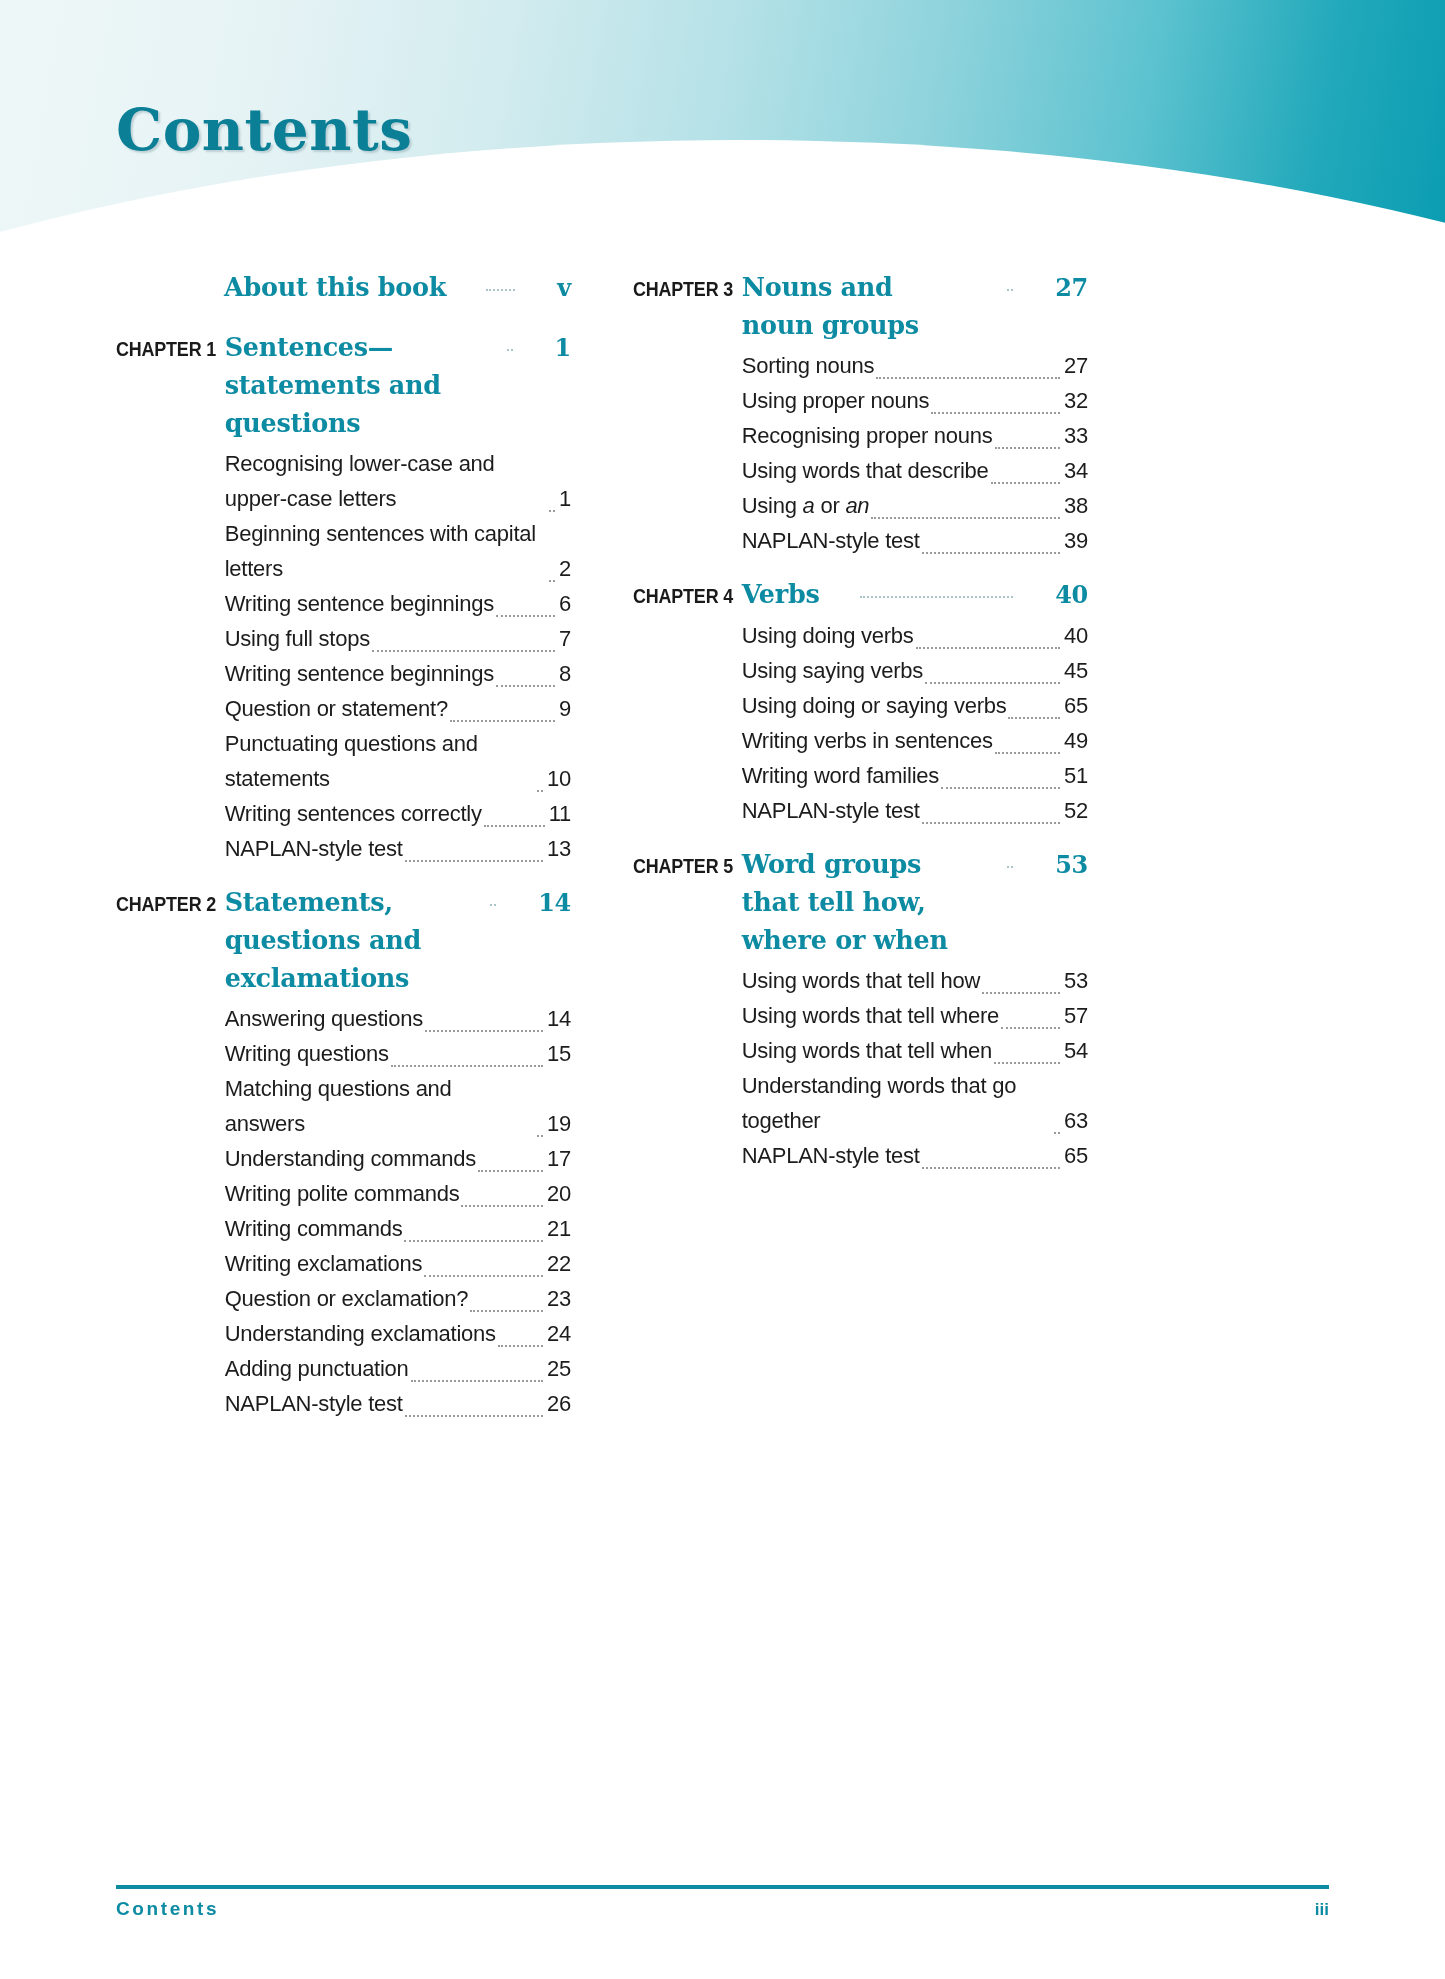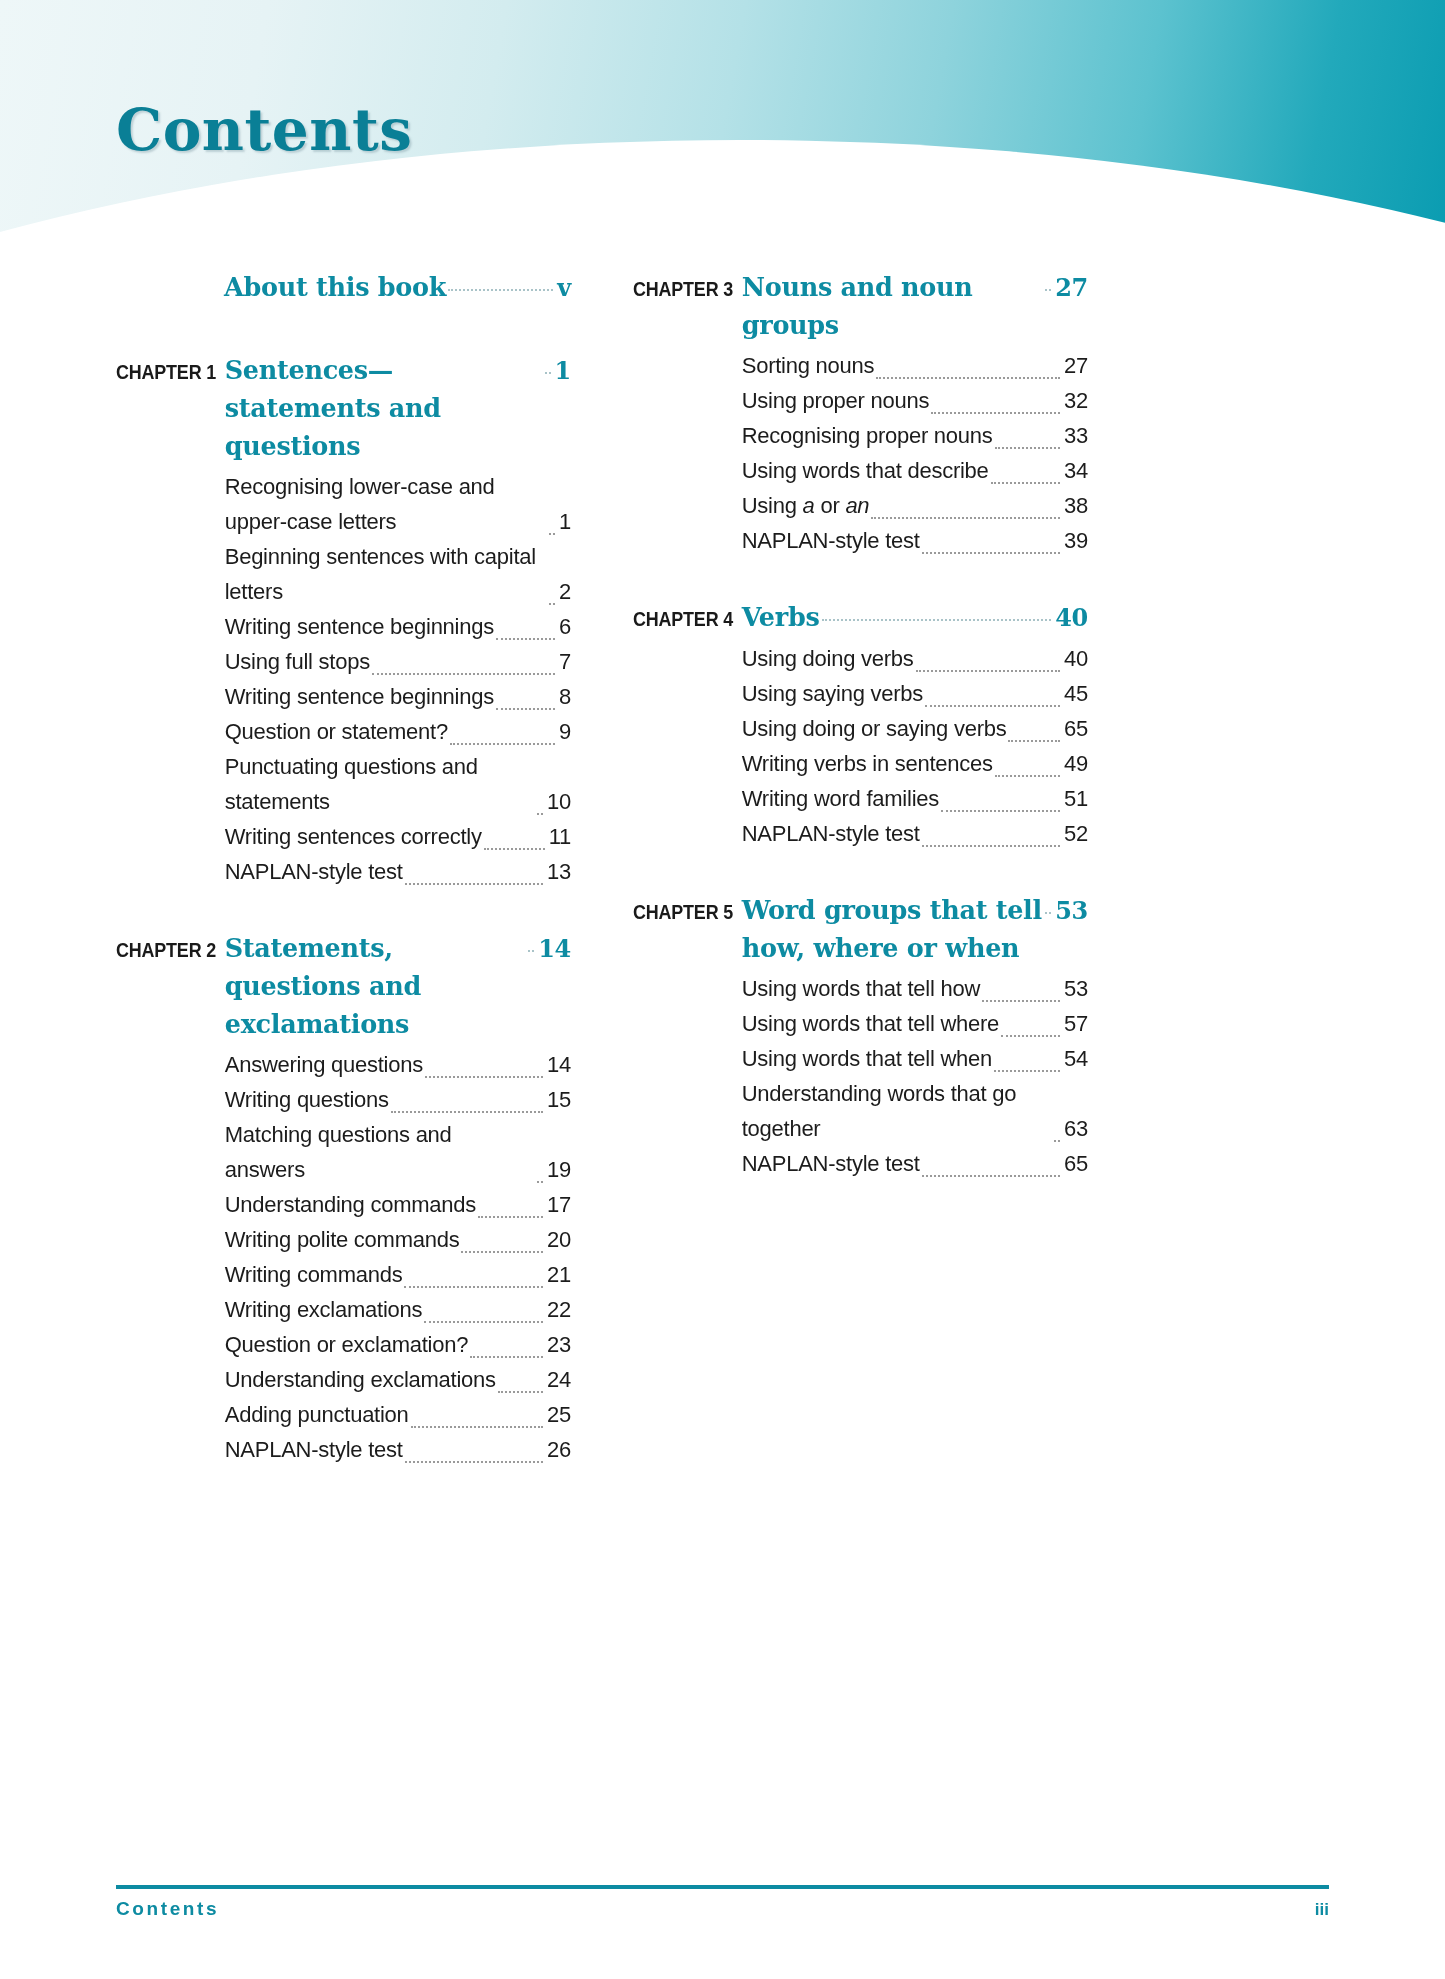--- a/index.html
+++ b/index.html
@@ -107,20 +107,21 @@
   }
   .leader .pg{
     flex:0 0 auto;
     white-space:nowrap;
     padding-left:2px;
   }
 
   
   .maj{
     margin-bottom:4px;
+    gap:38px;
   }
   .maj .txt,
   .maj .pg{
     font-family:"DejaVu Serif", serif;
     font-weight:700;
     font-size:25.5px;
     line-height:38px;
     color:#0d8ba2;
     letter-spacing:-0.3px;
   }
@@ -134,21 +135,21 @@
     font-weight:400;
     font-size:22px;
     line-height:35px;
     color:#1c1c1c;
     letter-spacing:-0.25px;
   }
   .sub{margin-bottom:0px;align-items:flex-end;}
   .sub .dots{border-bottom-color:#9a9a9a;top:-4px;}
   .sub .txt i{font-style:italic;}
 
-  .chapter-block{margin-top:40px;}
+  .chapter-block{margin-top:17px;}
   .first-block{margin-top:0;}
   .sub-list{margin-top:2px;}
 
   
   .maj .txt{display:inline;}
 
   
   .footer{
     position:absolute;
     left:116px;top:1885px;

